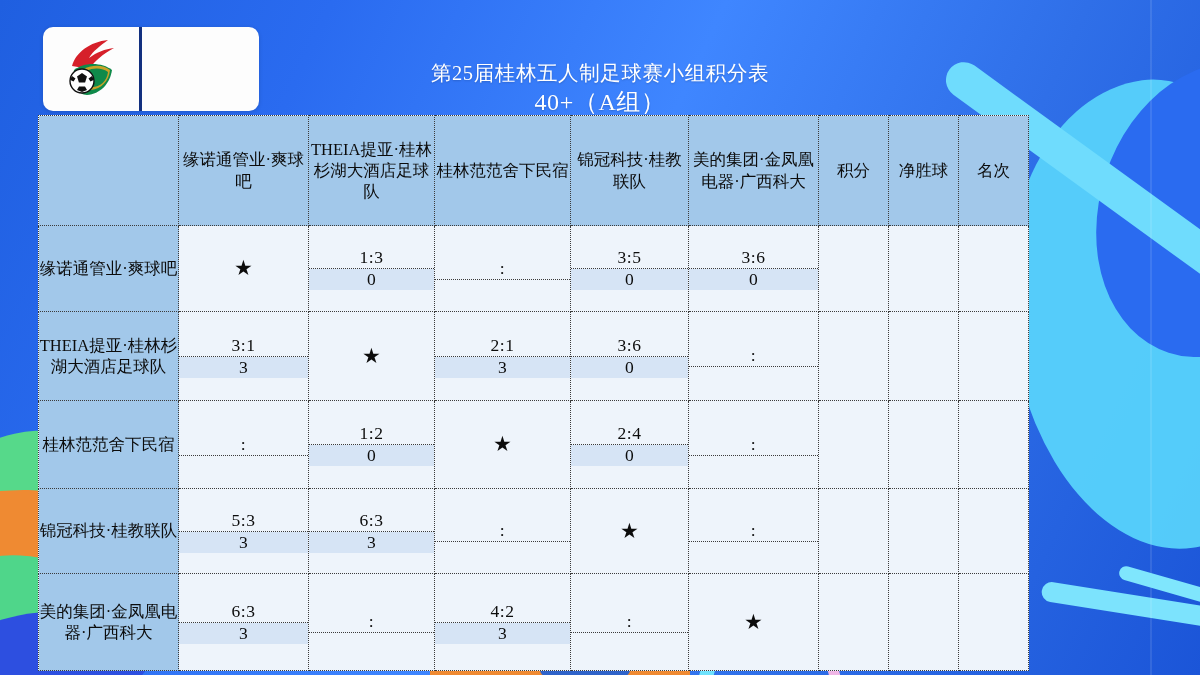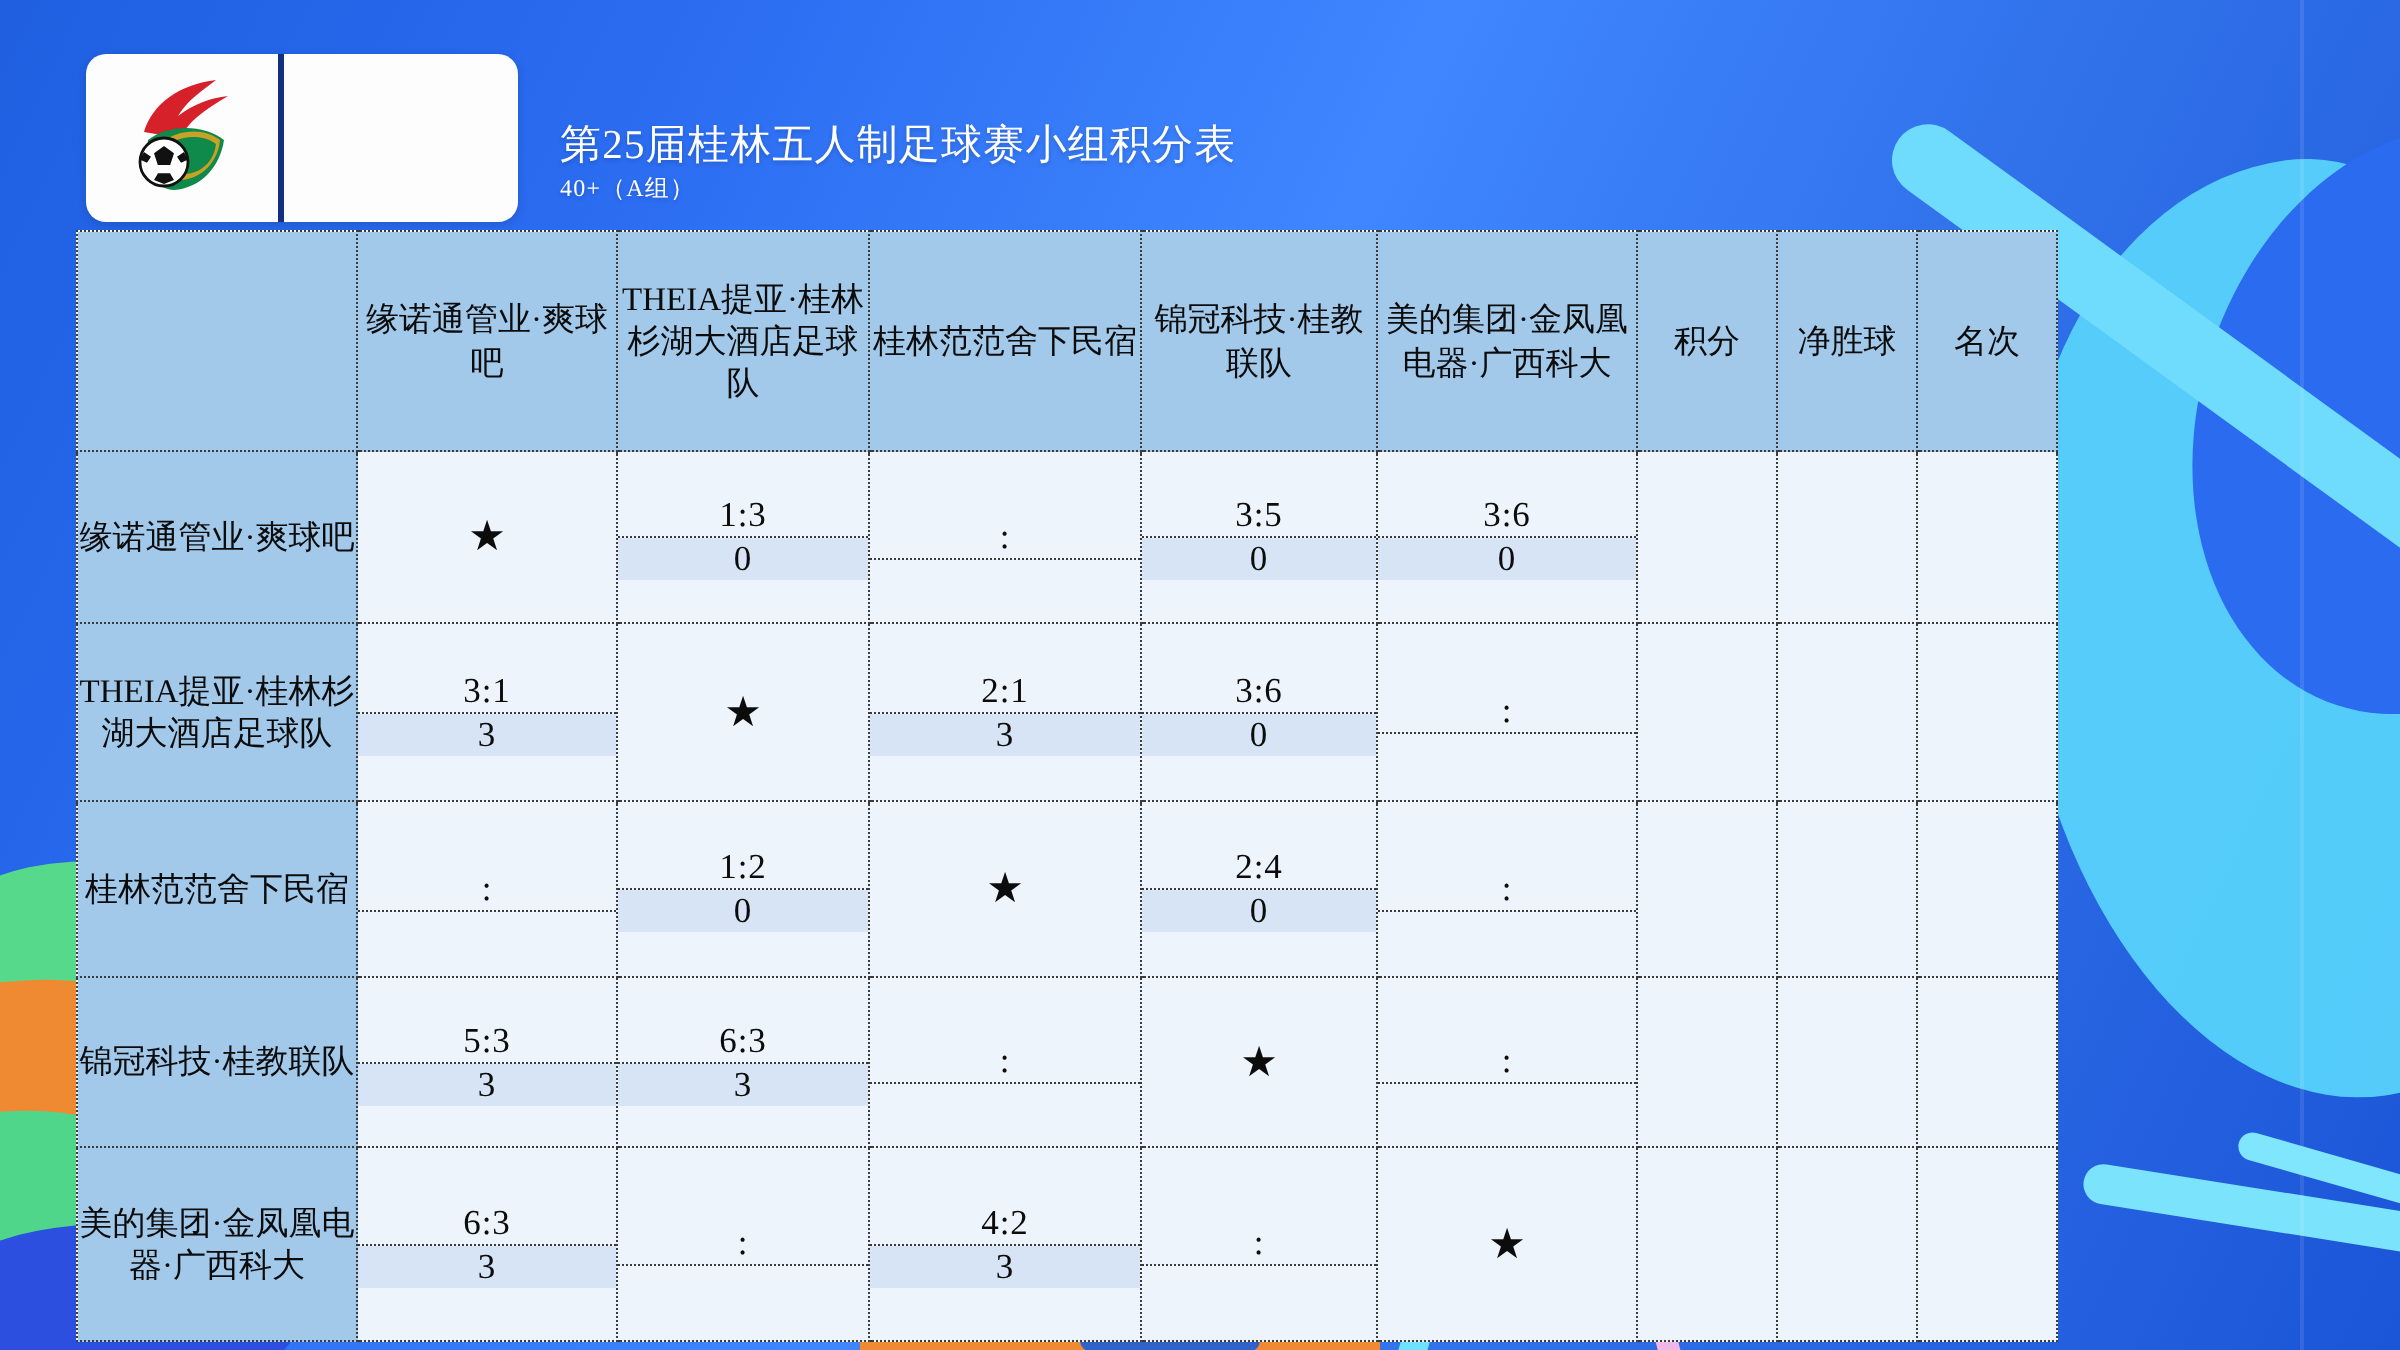--- a/index.html
+++ b/index.html
@@ -126,27 +126,27 @@
   }
   .lottery-en {
     font-family: "Liberation Sans", sans-serif;
     font-size: 6.5px; font-weight: bold; color: #111;
     letter-spacing: .7px;
   }
 
   
   #title-block {
     position: absolute; left: 280px; top: 60px;
-    width: 640px; text-align: left;
+    width: 640px; text-align: center;
     color: #ffffff;
     line-height: 1.32;
     text-shadow: 0 1px 2px rgba(0,0,0,.18);
   }
   #title-main { font-size: 20.5px; letter-spacing: .6px; }
-  #title-sub  { font-size: 12px; letter-spacing: .6px; }
+  #title-sub  { font-size: 24px; letter-spacing: .6px; }
 
   
   #score-table {
     position: absolute;
     left: 38px; top: 115px;
     width: 861px;
     border-collapse: collapse;
     table-layout: fixed;
     border: 1px dotted #4a4a4a;
     background: #eef4fb;

